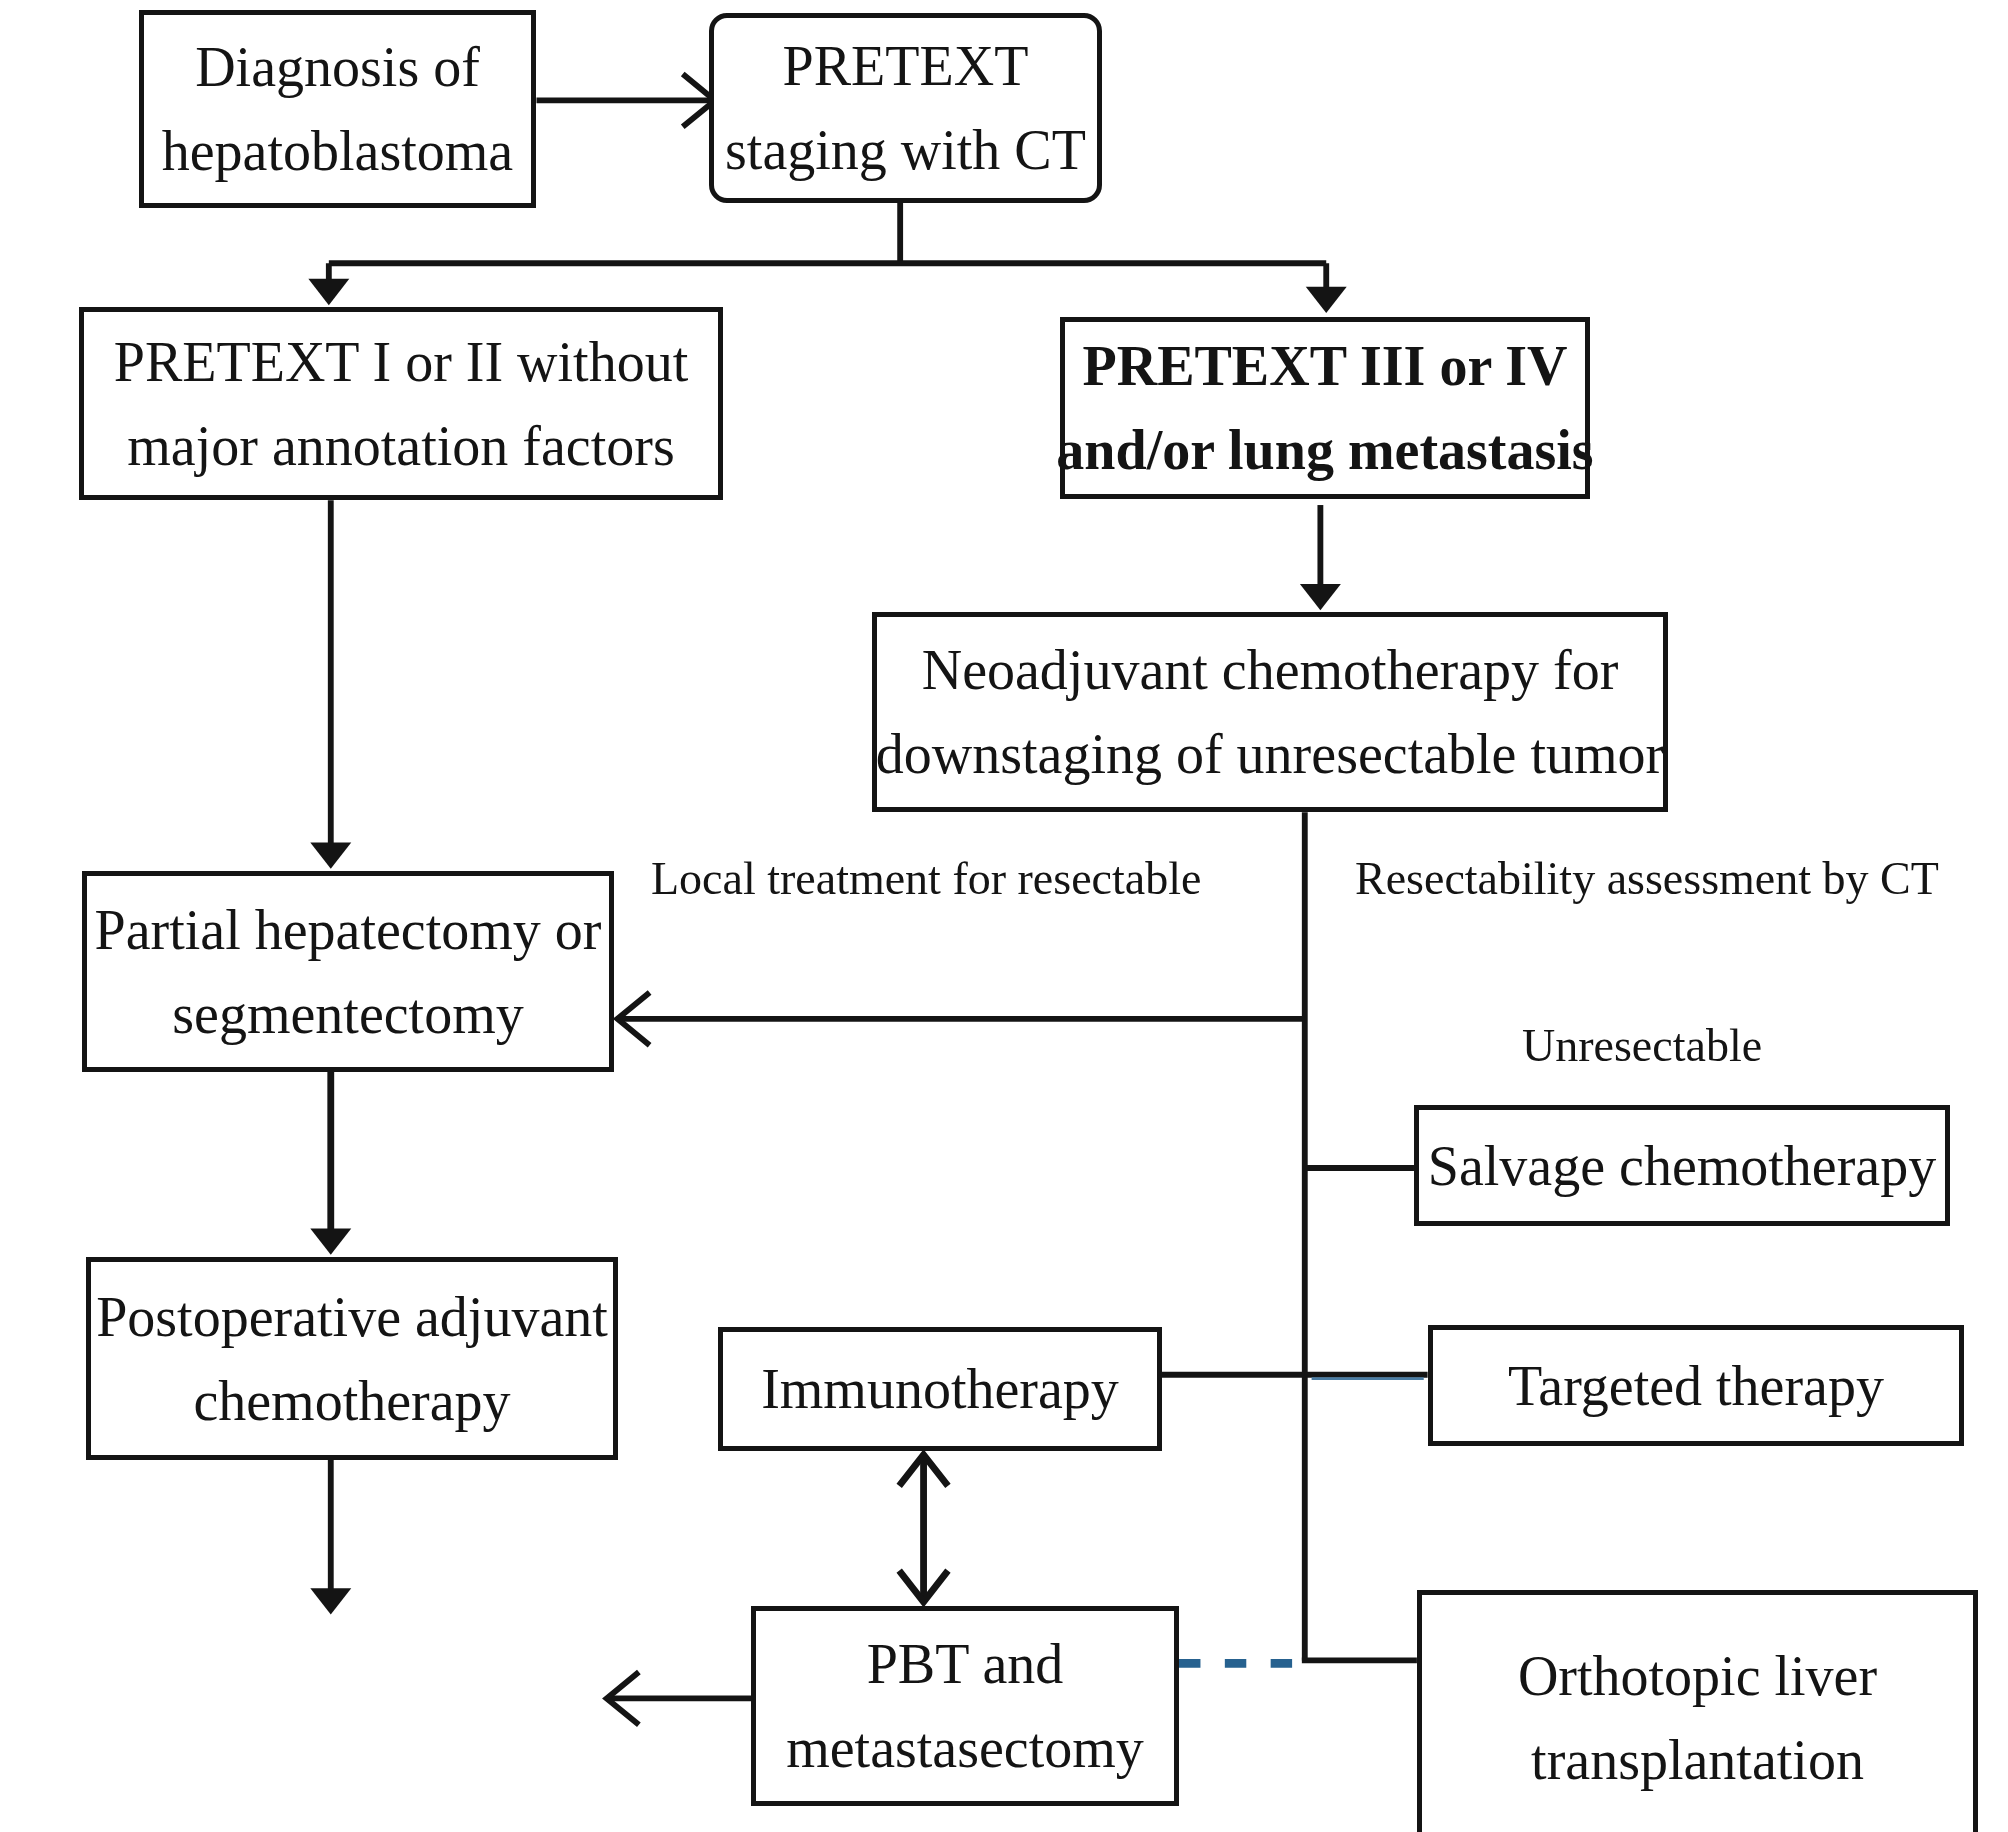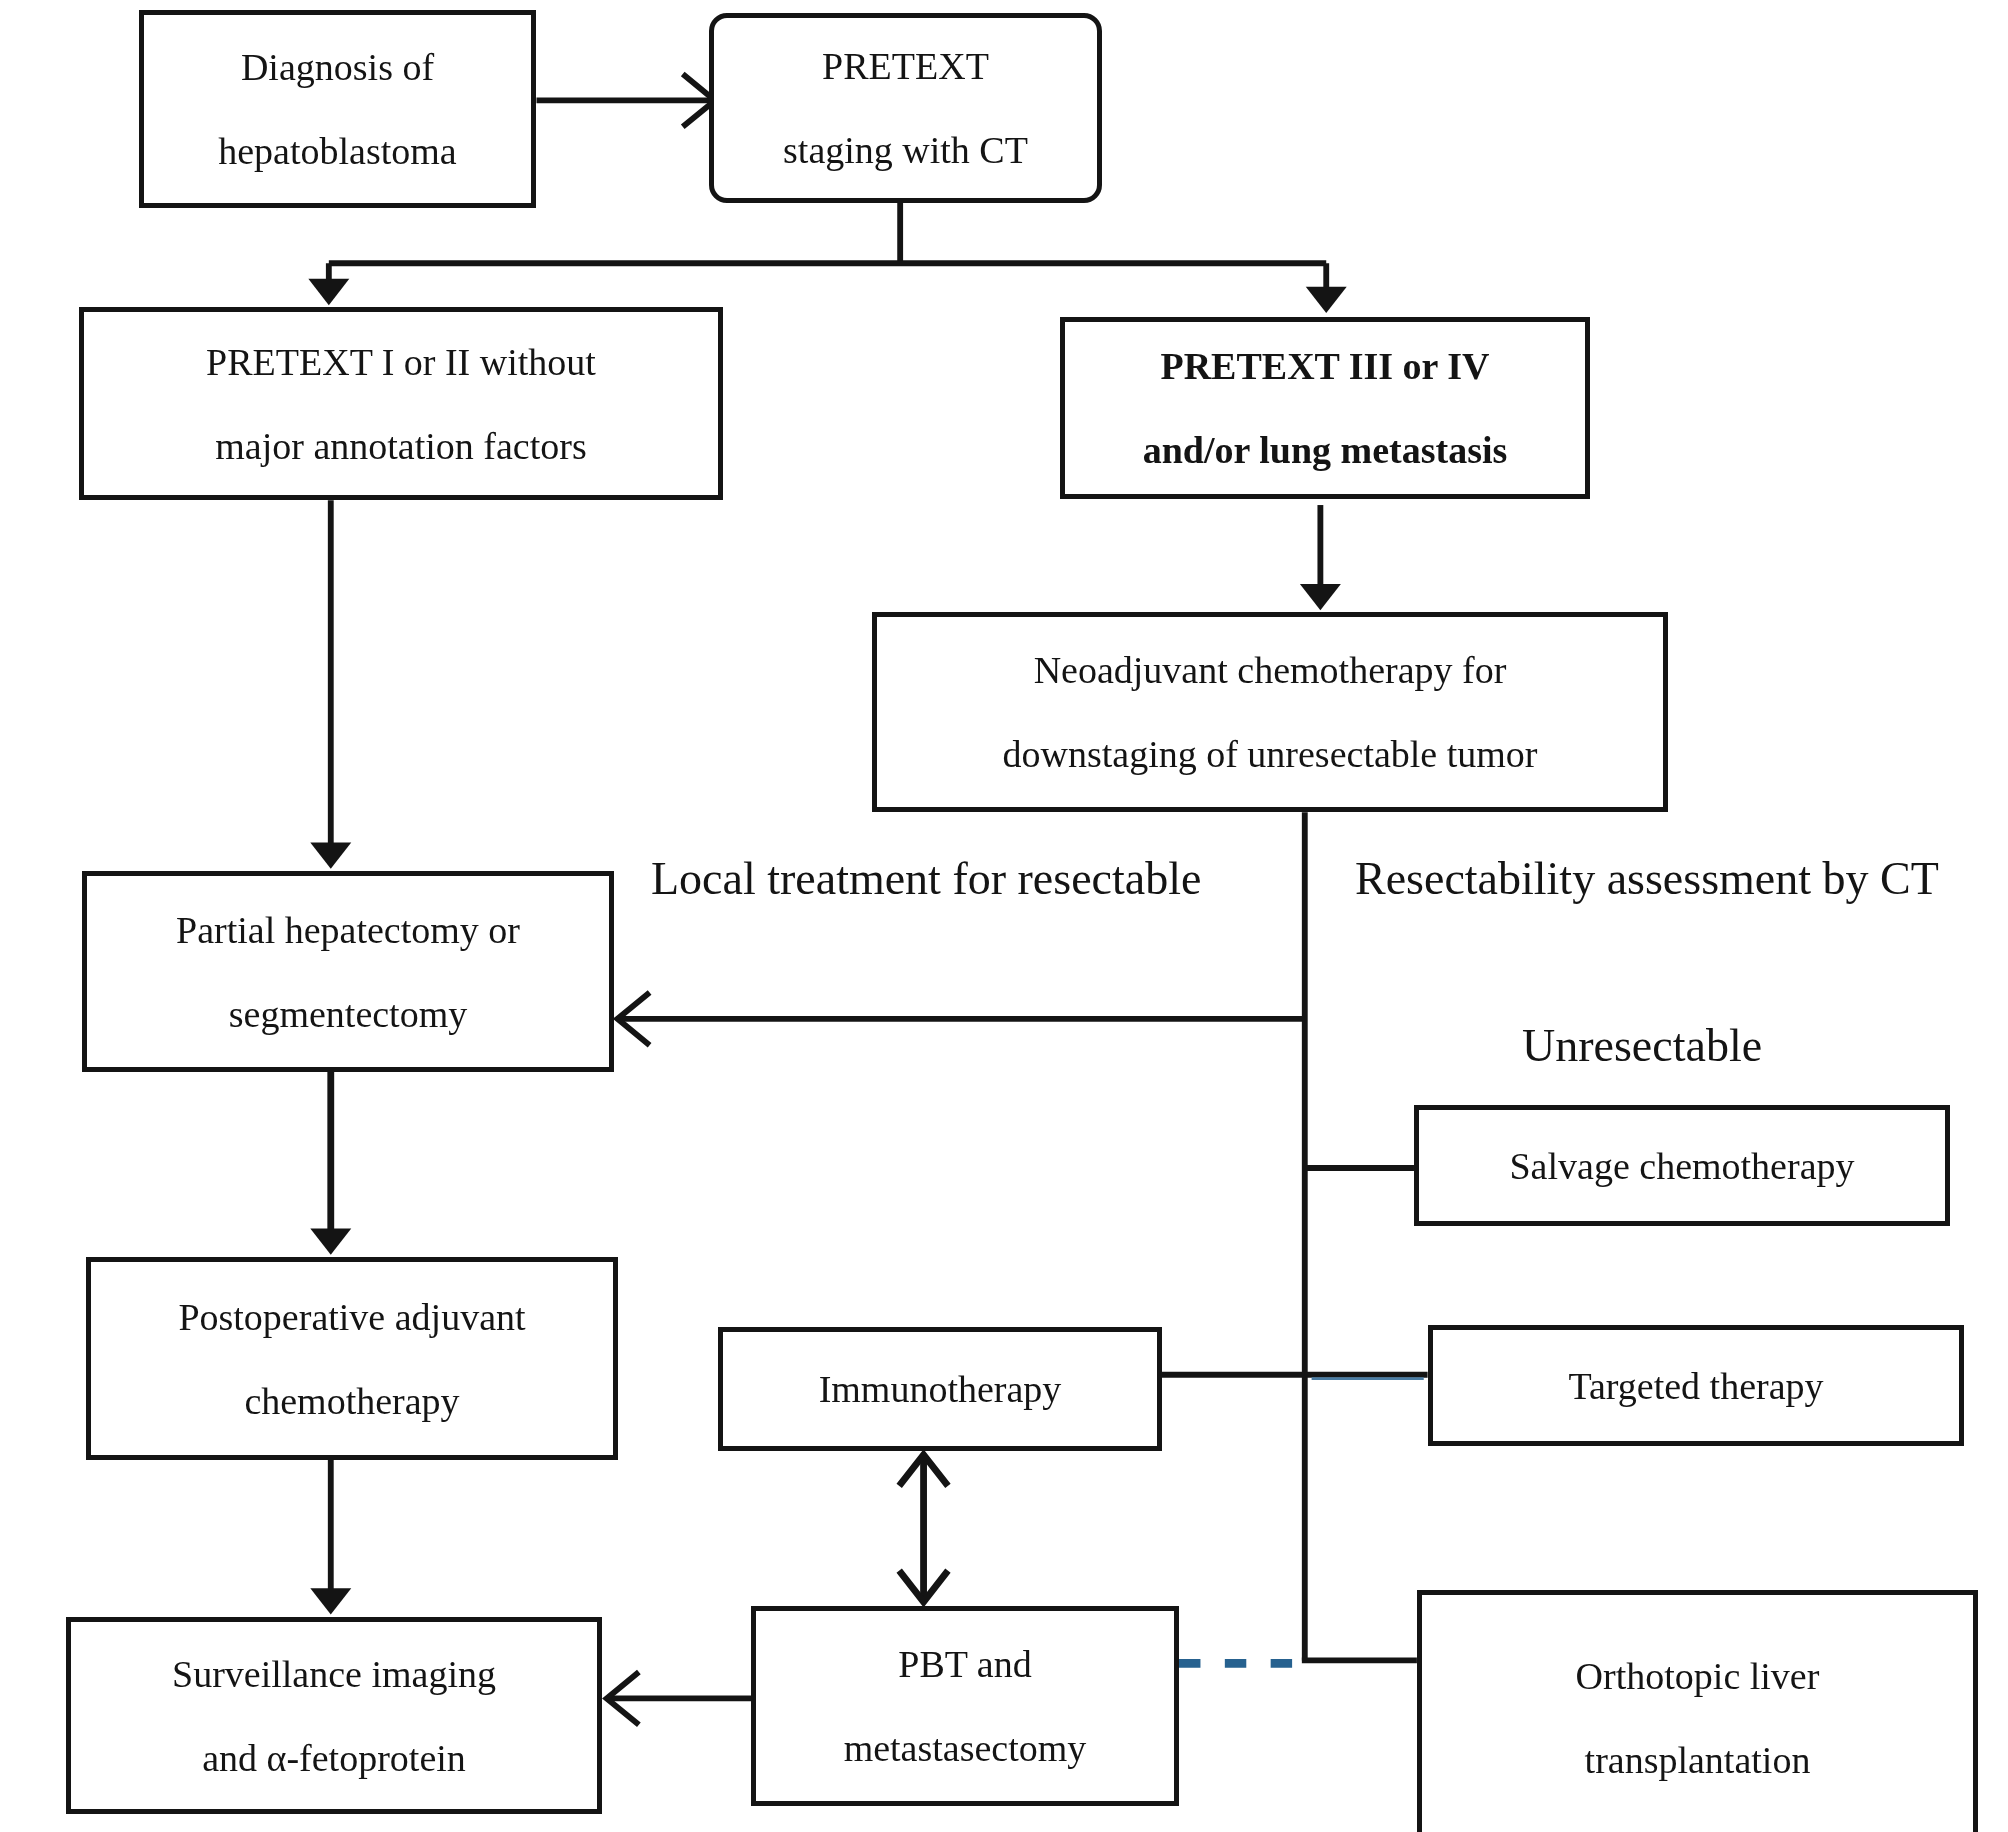--- a/index.html
+++ b/index.html
@@ -13,21 +13,21 @@
   }
   #wires{position:absolute;left:0;top:0;width:2008px;height:1832px;}
   .box{
     position:absolute;
     box-sizing:border-box;
     border:5.9px solid #141414;
     background:#ffffff;
     display:flex;flex-direction:column;
     align-items:center;justify-content:center;
     text-align:center;
-    font-size:38px;line-height:84px;
+    font-size:56px;line-height:84px;
     white-space:nowrap;
   }
   .flabel{
     position:absolute;
     font-size:46px;line-height:84px;
     white-space:nowrap;
   }
   
   #b-diagnosis     {left:139px;  top:9.8px;   width:397px; height:198px;}
   #b-staging       {left:709px;  top:12.7px;   width:393px; height:190px;border-radius:18px;}
@@ -130,24 +130,20 @@
   <div class="box" id="b-partial">
     <span>Partial hepatectomy or</span>
     <span>segmentectomy</span>
   </div>
 
   <div class="box" id="b-postop">
     <span>Postoperative adjuvant</span>
     <span>chemotherapy</span>
   </div>
 
-  <div class="box" id="b-surveillance">
-    <span>Surveillance imaging</span>
-    <span>and α-fetoprotein</span>
-  </div>
 
   <div class="box" id="b-immunotherapy">
     <span>Immunotherapy</span>
   </div>
 
   <div class="box" id="b-pbt">
     <span>PBT and</span>
     <span>metastasectomy</span>
   </div>
 

